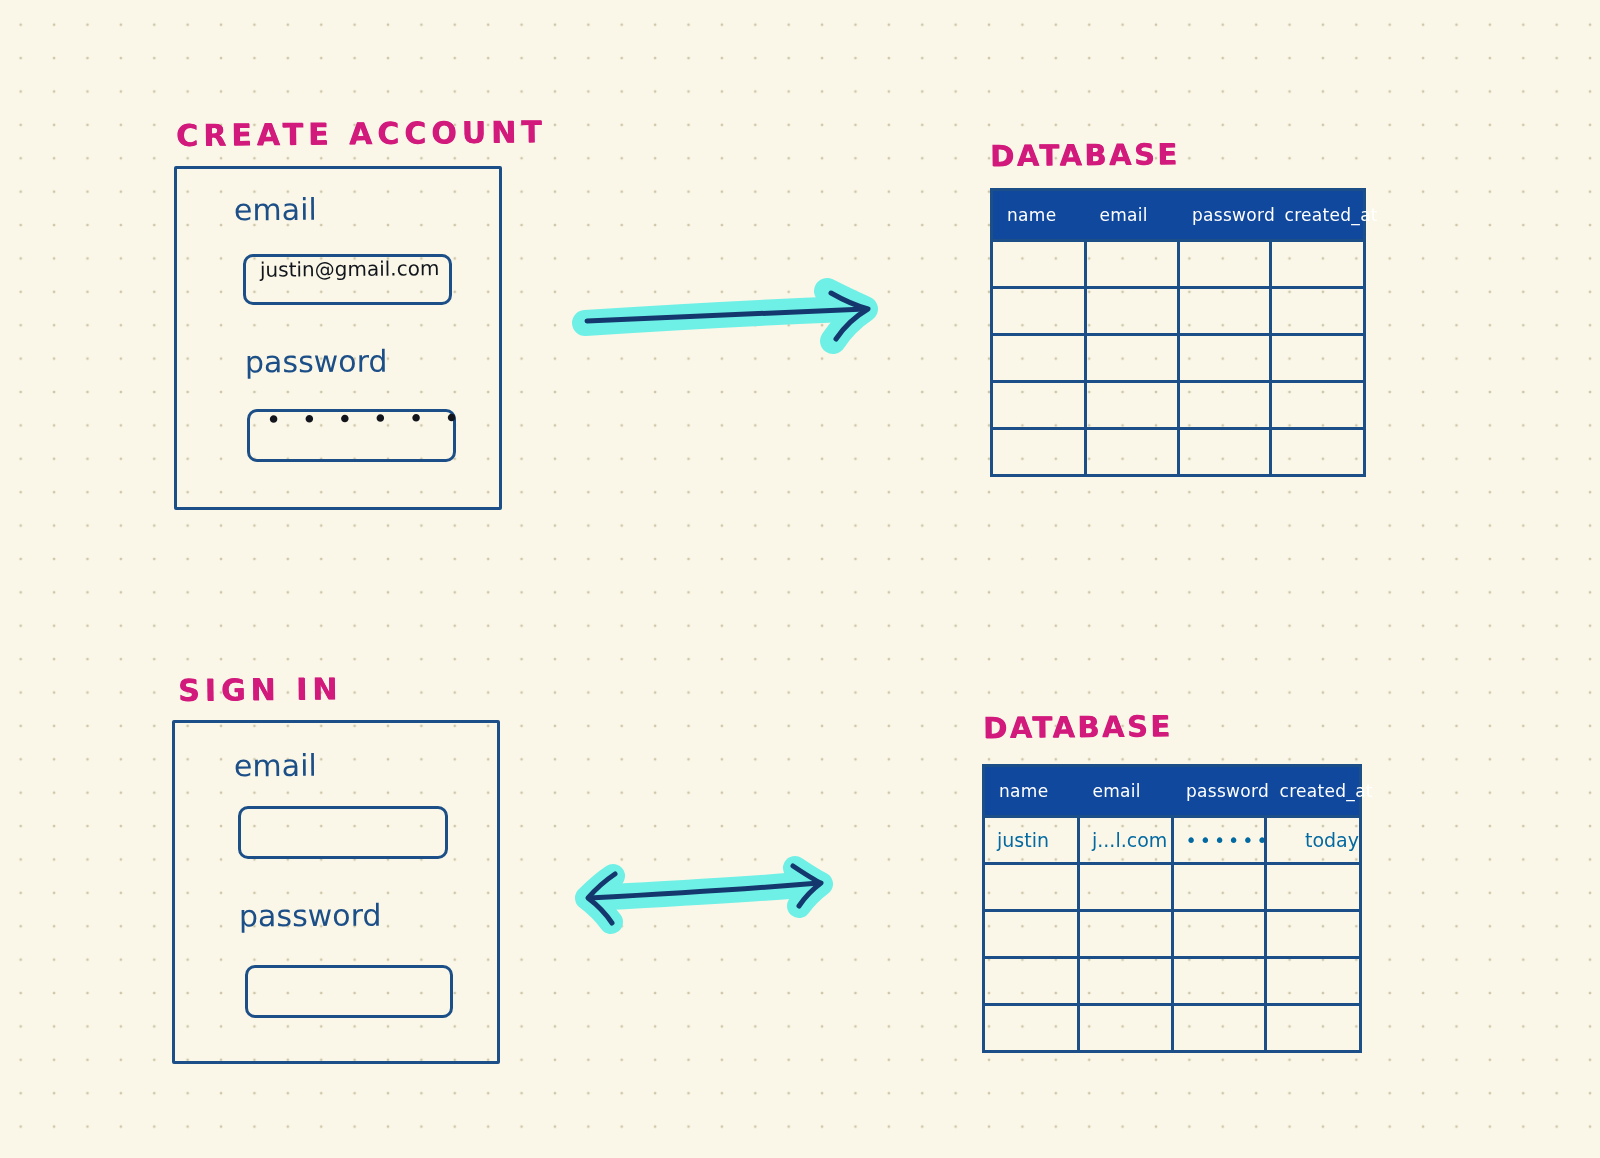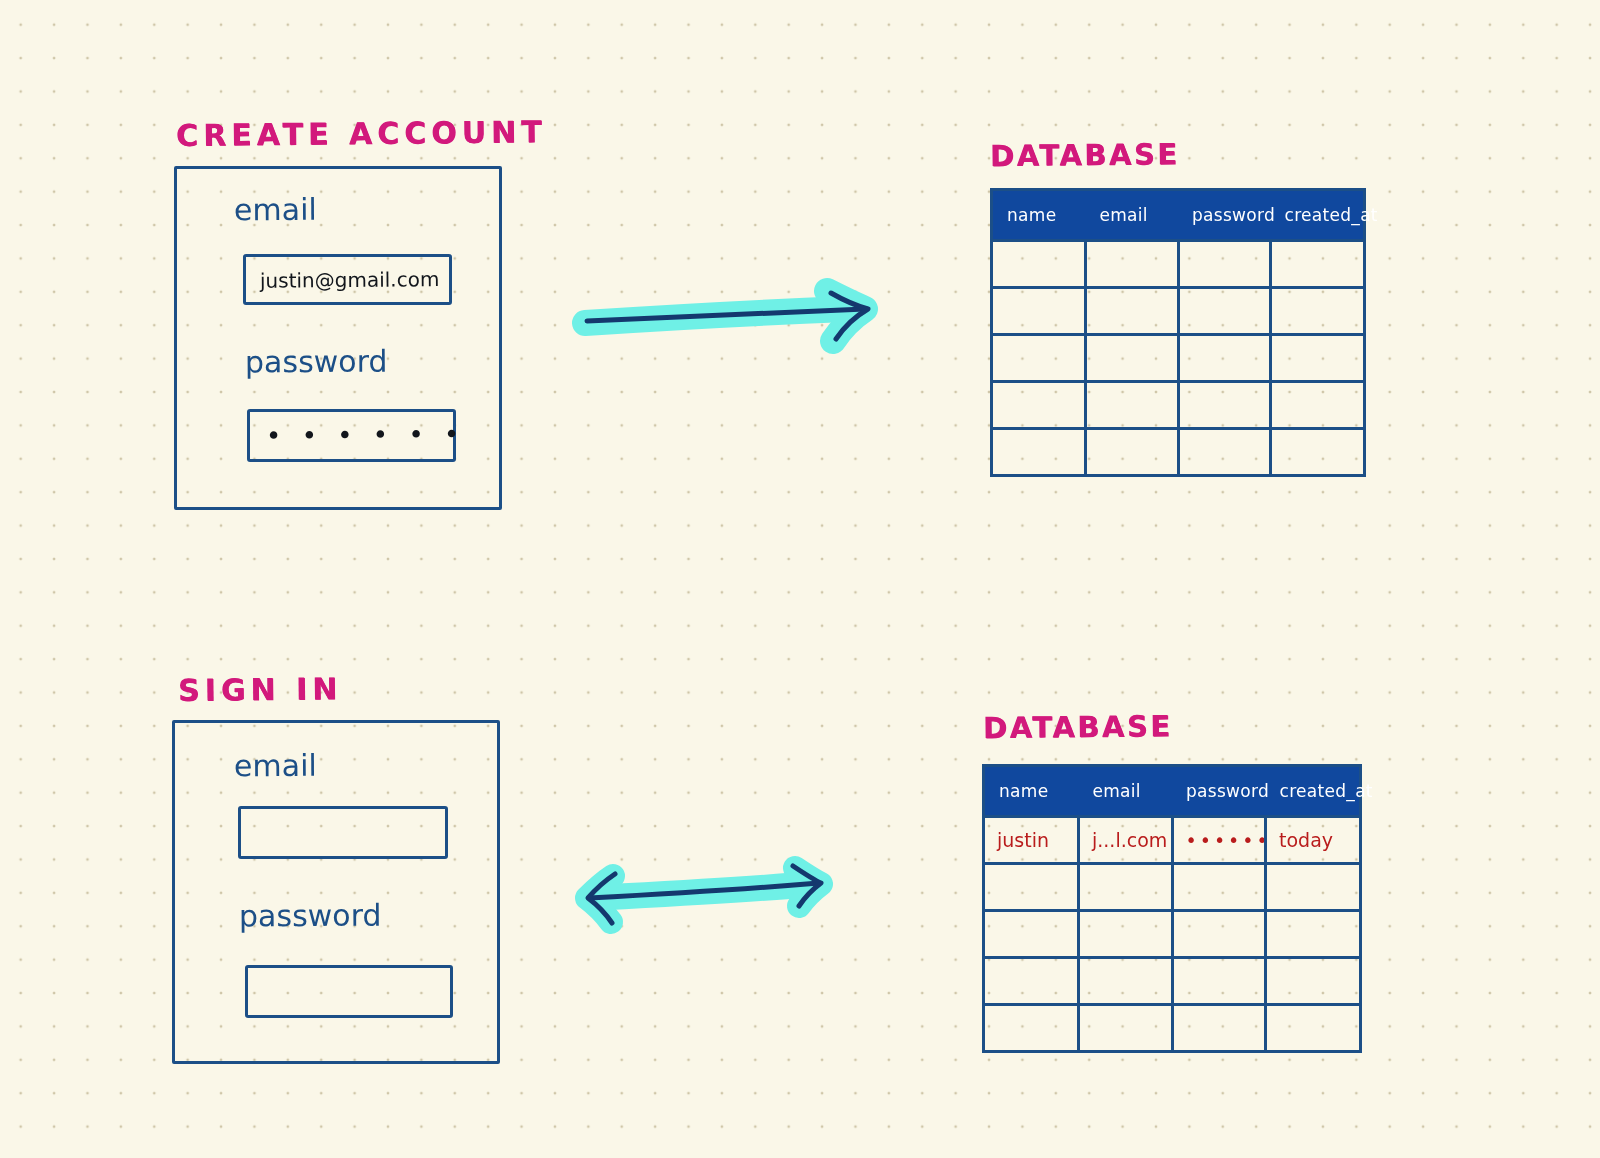--- a/index.html
+++ b/index.html
@@ -55,24 +55,24 @@
     color: #1c4f87;
     font-family: "DejaVu Sans", sans-serif;
     font-size: 30px;
     font-weight: 400;
     white-space: nowrap;
     transform: rotate(-0.4deg);
   }
   .field-box {
     position: absolute;
     border: 3.5px solid #1c4f87;
-    border-radius: 3px;
+    border-radius: 10px;
     background: transparent;
     display: flex;
-    align-items: center;
+    align-items: flex-start;
   }
   .field-value {
     color: #12161c;
     font-family: "DejaVu Sans", sans-serif;
     font-size: 20px;
     padding-left: 14px;
     white-space: nowrap;
     transform: rotate(-0.5deg);
   }
   .dots {
@@ -129,27 +129,27 @@
     margin-top: 17px;
   }
   .db-table tbody td {
     height: 44px;
     border: 3px solid #1c4f87;
     border-top-width: 3px;
     background: transparent;
     padding: 0 0 0 12px;
     font-family: "DejaVu Sans", sans-serif;
     font-size: 19px;
-    color: #b91c1c;
+    color: #0369a1;
     vertical-align: middle;
     white-space: nowrap;
     overflow: hidden;
   }
   .db-table tbody tr td:first-child { border-left: none; }
-  .db-table tbody tr td:last-child  { border-right: none; }
+  .db-table tbody tr td:last-child  { border-right: none; text-align: right; }
   .db-table tbody tr:last-child td  { border-bottom: none; }
   .cell-dots { letter-spacing: 3px; font-size: 22px; }
 </style>
 </head>
 <body>
 
 <div class="canvas">
 
   <div class="title-pink" id="title-create-account">CREATE ACCOUNT</div>
 

